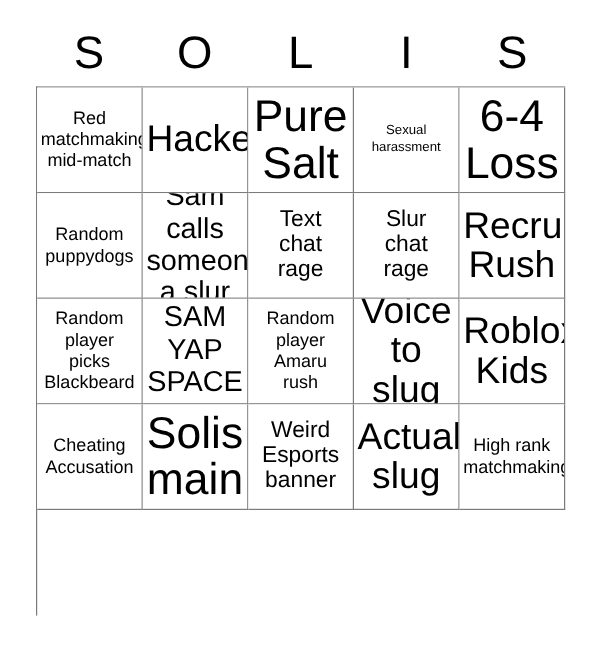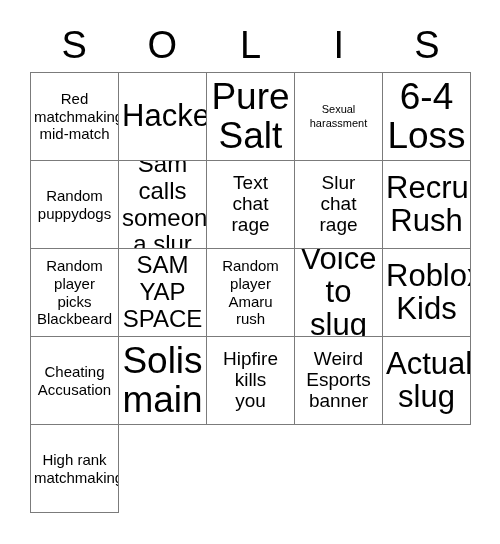--- a/index.html
+++ b/index.html
@@ -178,25 +178,20 @@
       </div>
     <div class="bingo-cell sz-sm">
         <span class="cell-text">Cheating
 Accusation</span>
       </div>
     <div class="bingo-cell sz-xxl">
         <span class="cell-text">Solis
 main</span>
       </div>
     <div class="bingo-cell sz-lg">
-        <span class="cell-text">Hipfire
-kills
-you</span>
-      </div>
-    <div class="bingo-cell sz-lg">
         <span class="cell-text">Weird
 Esports
 banner</span>
       </div>
 
     <div class="bingo-cell sz-xl">
         <span class="cell-text">Actual
 slug</span>
       </div>
     <div class="bingo-cell sz-sm">

